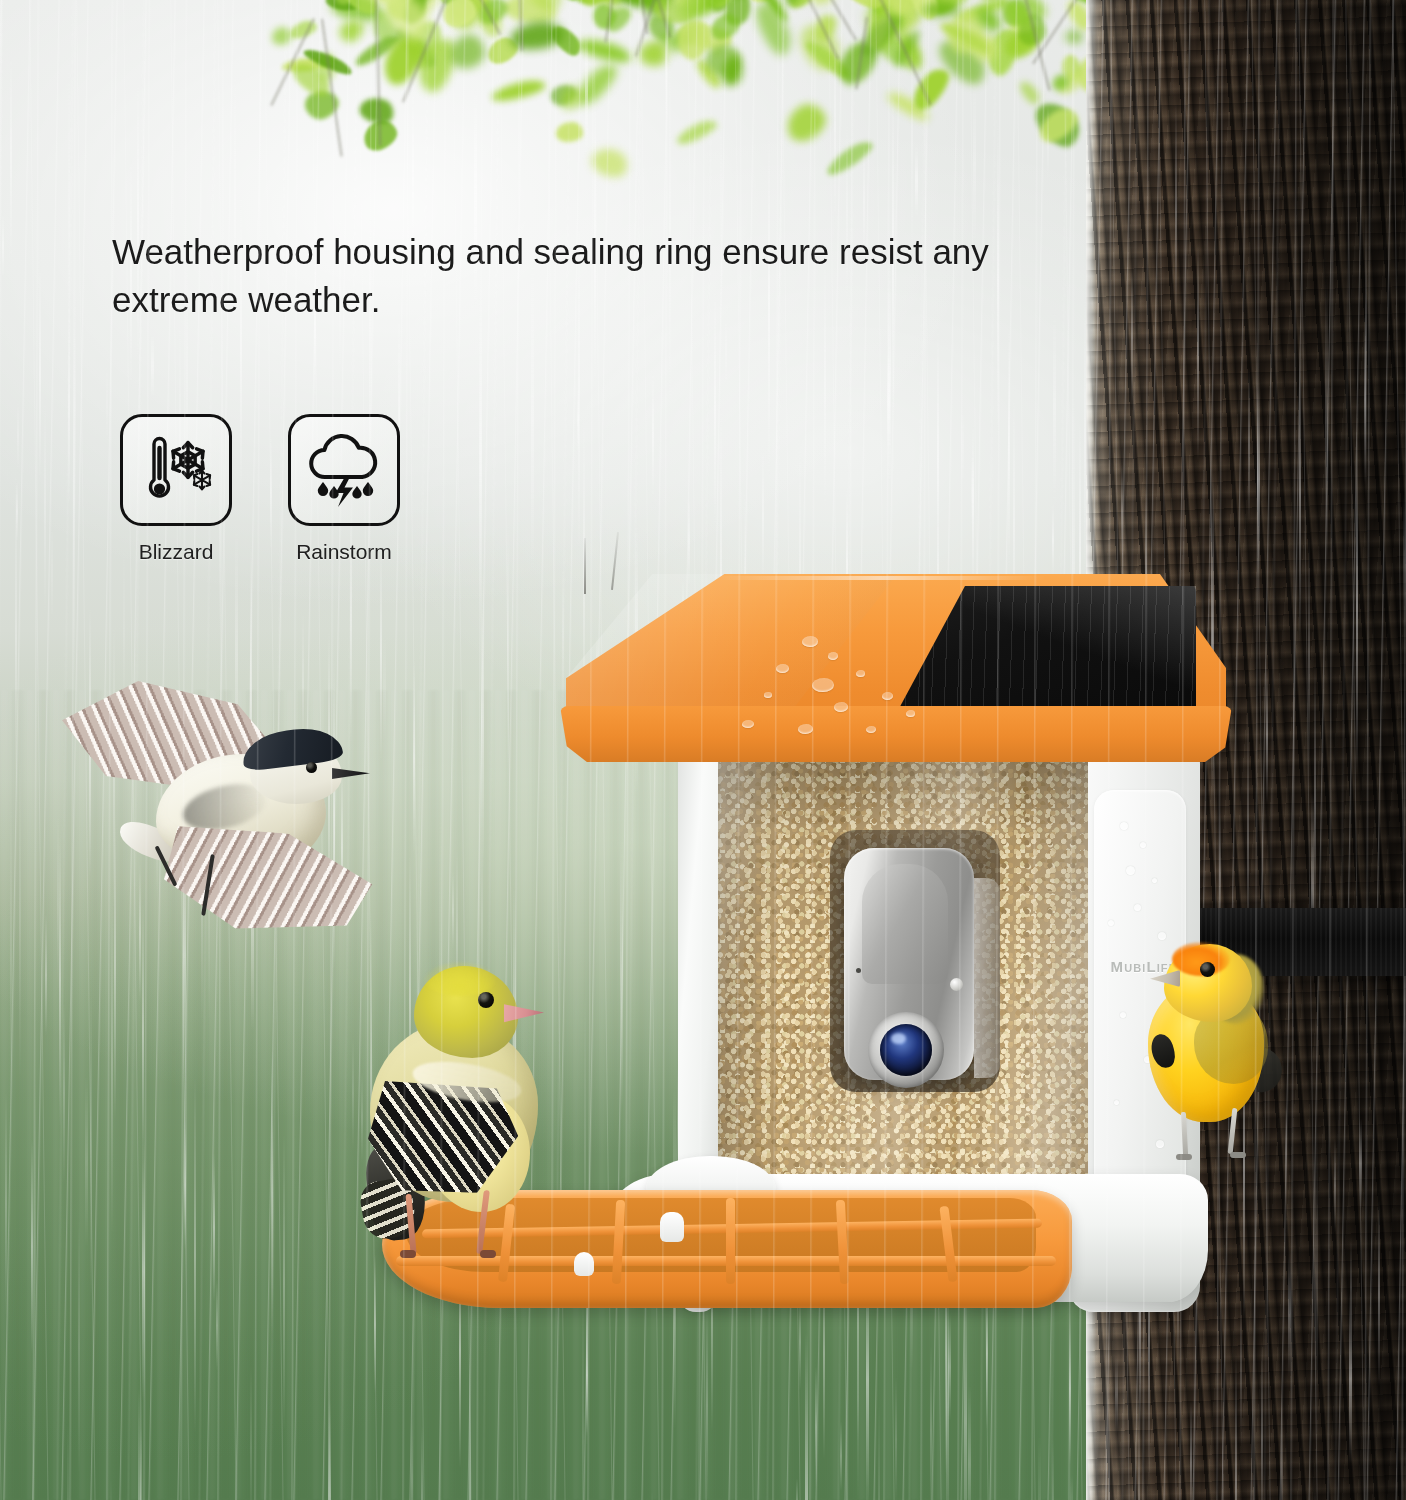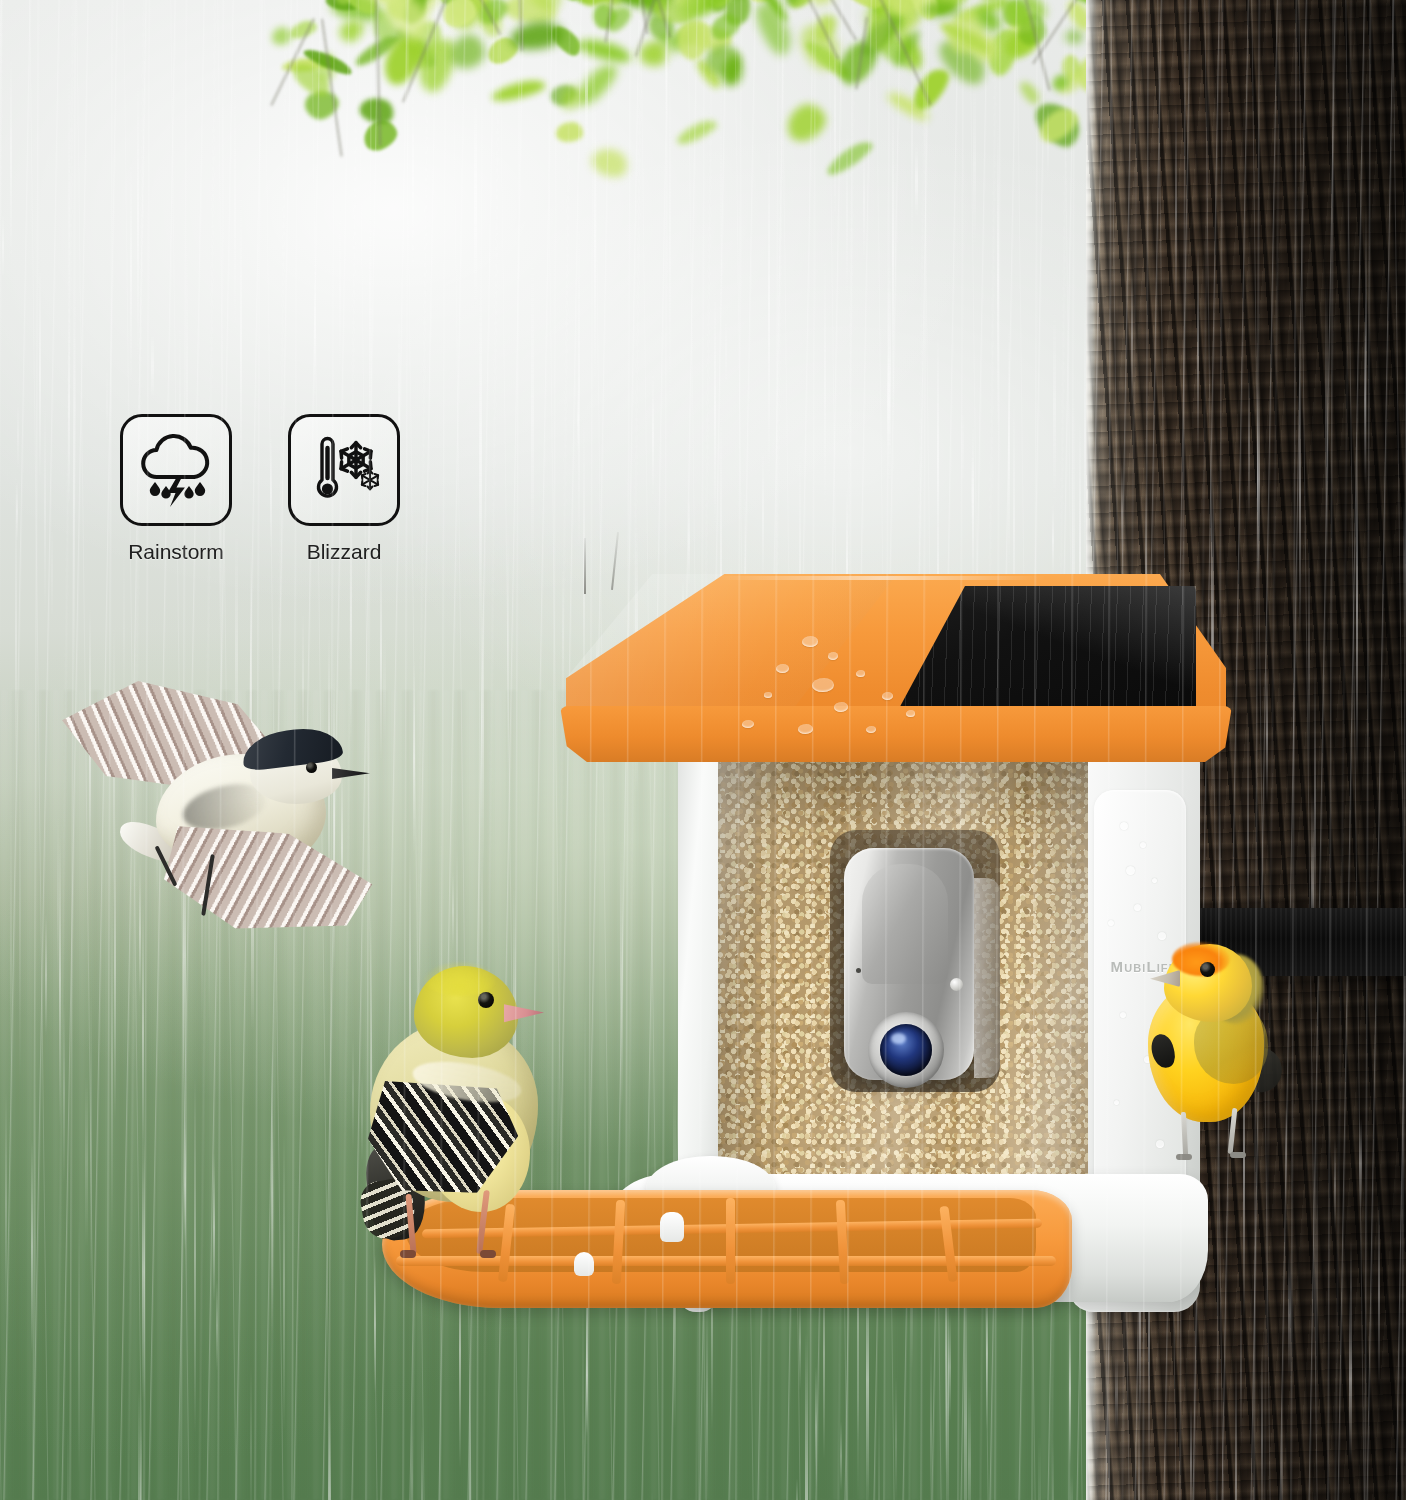--- a/index.html
+++ b/index.html
@@ -1120,47 +1120,23 @@
       <div class="rain-streak" style="left: 909.669px; top: 1184.68px; height: 185.489px; opacity: 0.25; width: 3px;"></div>
       <div class="rain-streak" style="left: 480.843px; top: 835.452px; height: 171.696px; opacity: 0.24; width: 2px;"></div>
       <div class="rain-streak" style="left: 178.81px; top: 323.403px; height: 236.541px; opacity: 0.3; width: 2px;"></div>
       <div class="rain-streak" style="left: 14.8976px; top: 474.757px; height: 329.77px; opacity: 0.38; width: 2px;"></div>
       <div class="rain-streak" style="left: 1177.11px; top: 1113.04px; height: 252.822px; opacity: 0.57; width: 2px;"></div>
       <div class="rain-streak" style="left: 412.842px; top: 662.304px; height: 193.123px; opacity: 0.66; width: 2px;"></div>
       <div class="rain-streak" style="left: 664.945px; top: 2.38872px; height: 117.366px; opacity: 0.5; width: 2px;"></div>
     </div>
 
 
+  <div class="subhead">Weatherproof housing and sealing ring ensure resist any extreme weather.</div>
 
   <div class="badges">
-
-    <div class="badge">
-      <div class="badge-box">
-
-        <svg width="82" height="78" viewBox="0 0 82 78">
-          <g fill="none" stroke="#111" stroke-width="4" stroke-linecap="round" stroke-linejoin="round">
-            <path d="M22 46
-                     a13.5 13.5 0 0 1 -0.6 -27
-                     a18 18 0 0 1 34.4 -2.2
-                     a13 13 0 0 1 3.4 29.2
-                     Z"></path>
-          </g>
-
-          <path d="M43 44 L32.5 62 L40.5 62 L35 76 L50 56.5 L41.5 56.5 L48 44 Z" fill="#111"></path>
-
-          <g fill="#111">
-            <path d="M20 51 c3.4 4.4 5.2 6.6 5.2 8.7 a5.2 5.2 0 0 1 -10.4 0 c0 -2.1 1.8 -4.3 5.2 -8.7 Z"></path>
-            <path d="M31 55 c3.1 4 4.7 6 4.7 7.9 a4.7 4.7 0 0 1 -9.4 0 c0 -1.9 1.6 -3.9 4.7 -7.9 Z"></path>
-            <path d="M54 55 c3.1 4 4.7 6 4.7 7.9 a4.7 4.7 0 0 1 -9.4 0 c0 -1.9 1.6 -3.9 4.7 -7.9 Z"></path>
-            <path d="M65 51 c3.4 4.4 5.2 6.6 5.2 8.7 a5.2 5.2 0 0 1 -10.4 0 c0 -2.1 1.8 -4.3 5.2 -8.7 Z"></path>
-          </g>
-        </svg>
-      </div>
-      <div class="badge-label">Rainstorm</div>
-    </div>
 
     <div class="badge">
       <div class="badge-box">
 
         <svg width="80" height="80" viewBox="0 0 80 80">
           <g fill="none" stroke="#111" stroke-width="3.4" stroke-linecap="round" stroke-linejoin="round">
 
             <path d="M18 14 a5.5 5.5 0 0 1 11 0 v36 a9 9 0 1 1 -11 0 Z"></path>
             <circle cx="23.5" cy="59" r="5.6" fill="#111" stroke="none"></circle>
             <path d="M23.5 48 v-30" stroke-width="4.4"></path>
@@ -1180,20 +1156,45 @@
               <path d="M0 -15 l-4 4.4 M0 -15 l4 4.4 M0 15 l-4 -4.4 M0 15 l4 -4.4"></path>
               <path d="M-13 -7.5 l0.6 5.9 M-13 -7.5 l5.6 -2.1
                        M13 7.5 l-0.6 -5.9 M13 7.5 l-5.6 2.1"></path>
               <path d="M-13 7.5 l5.6 2.1 M-13 7.5 l0.6 -5.9
                        M13 -7.5 l-5.6 -2.1 M13 -7.5 l-0.6 5.9"></path>
             </g>
           </g>
         </svg>
       </div>
       <div class="badge-label">Blizzard</div>
+    </div>
+
+    <div class="badge">
+      <div class="badge-box">
+
+        <svg width="82" height="78" viewBox="0 0 82 78">
+          <g fill="none" stroke="#111" stroke-width="4" stroke-linecap="round" stroke-linejoin="round">
+            <path d="M22 46
+                     a13.5 13.5 0 0 1 -0.6 -27
+                     a18 18 0 0 1 34.4 -2.2
+                     a13 13 0 0 1 3.4 29.2
+                     Z"></path>
+          </g>
+
+          <path d="M43 44 L32.5 62 L40.5 62 L35 76 L50 56.5 L41.5 56.5 L48 44 Z" fill="#111"></path>
+
+          <g fill="#111">
+            <path d="M20 51 c3.4 4.4 5.2 6.6 5.2 8.7 a5.2 5.2 0 0 1 -10.4 0 c0 -2.1 1.8 -4.3 5.2 -8.7 Z"></path>
+            <path d="M31 55 c3.1 4 4.7 6 4.7 7.9 a4.7 4.7 0 0 1 -9.4 0 c0 -1.9 1.6 -3.9 4.7 -7.9 Z"></path>
+            <path d="M54 55 c3.1 4 4.7 6 4.7 7.9 a4.7 4.7 0 0 1 -9.4 0 c0 -1.9 1.6 -3.9 4.7 -7.9 Z"></path>
+            <path d="M65 51 c3.4 4.4 5.2 6.6 5.2 8.7 a5.2 5.2 0 0 1 -10.4 0 c0 -2.1 1.8 -4.3 5.2 -8.7 Z"></path>
+          </g>
+        </svg>
+      </div>
+      <div class="badge-label">Rainstorm</div>
     </div>
   </div>
 
   <div class="strap"></div>
 
   <div class="bird nuthatch">
     <div class="nh-wing-u"></div>
     <div class="nh-tail"></div>
     <div class="nh-body"></div>
     <div class="nh-shoulder"></div>

